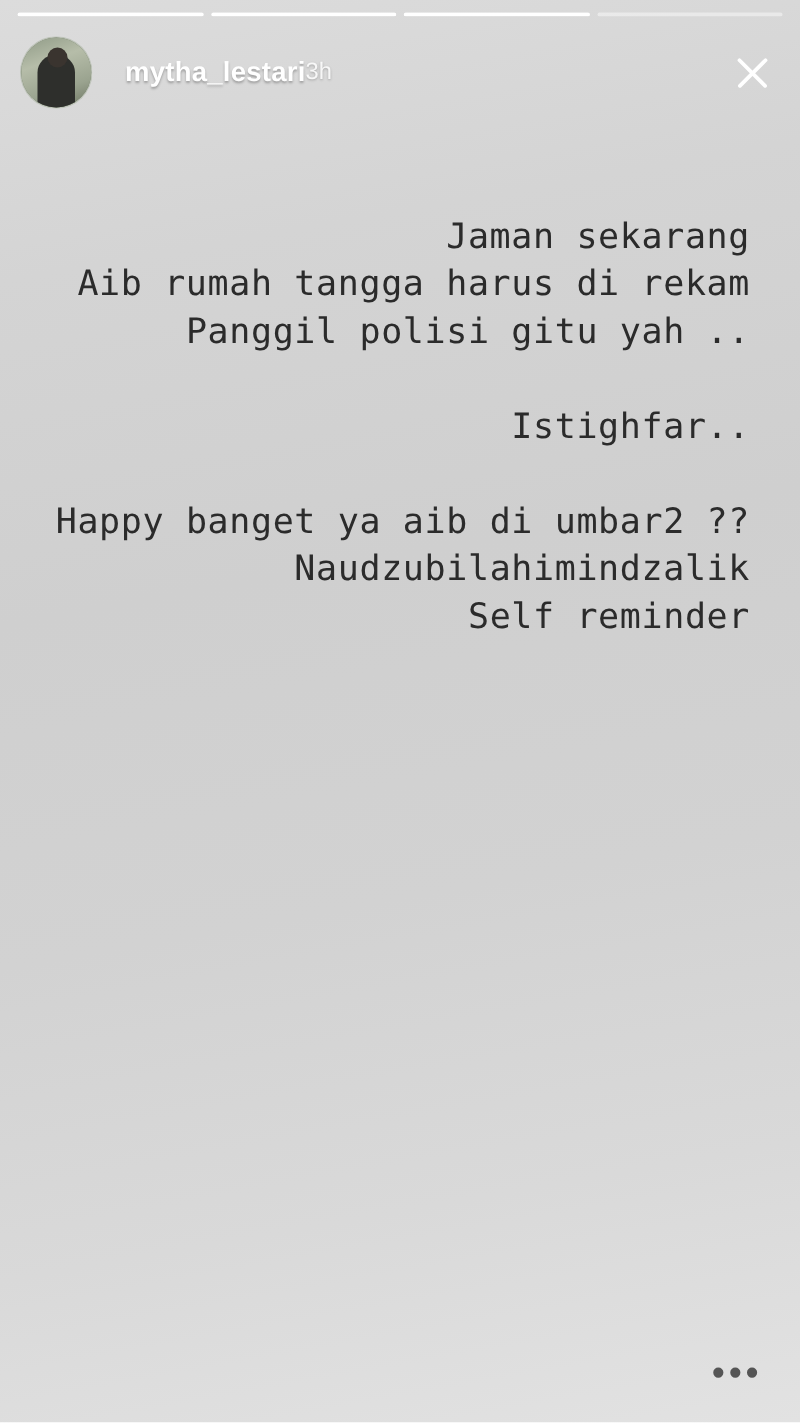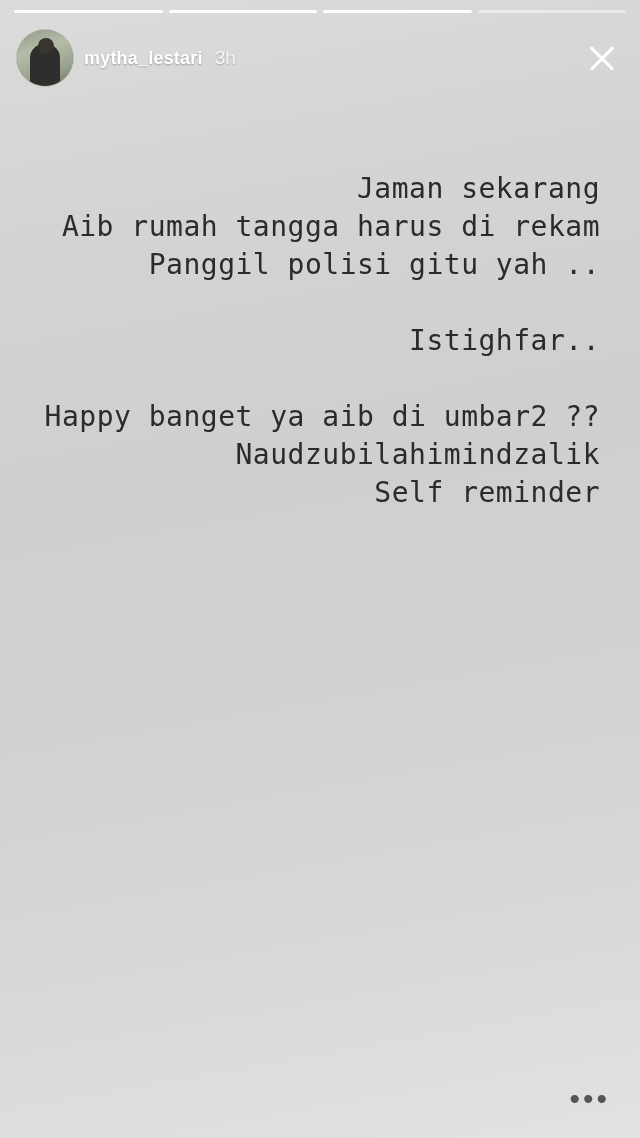--- a/index.html
+++ b/index.html
@@ -79,30 +79,30 @@
   .avatar .av-head {
     position: absolute;
     left: 21px;
     top: 8px;
     width: 16px;
     height: 16px;
     border-radius: 50%;
     background: #3a342f;
   }
   .username {
-    margin-left: 10px;
+    margin-left: 26px;
     color: #ffffff;
-    font-size: 18px;
+    font-size: 22px;
     font-weight: 600;
     letter-spacing: 0.2px;
     text-shadow: 0 1px 2px rgba(0,0,0,0.28);
     white-space: nowrap;
   }
   .timestamp {
-    margin-left: 12px;
+    margin-left: 0;
     color: rgba(255,255,255,0.88);
     font-size: 19px;
     font-weight: 400;
     text-shadow: 0 1px 2px rgba(0,0,0,0.25);
   }
   .header-spacer { flex: 1 1 auto; }
   .close-btn {
     width: 44px;
     height: 44px;
     position: relative;

